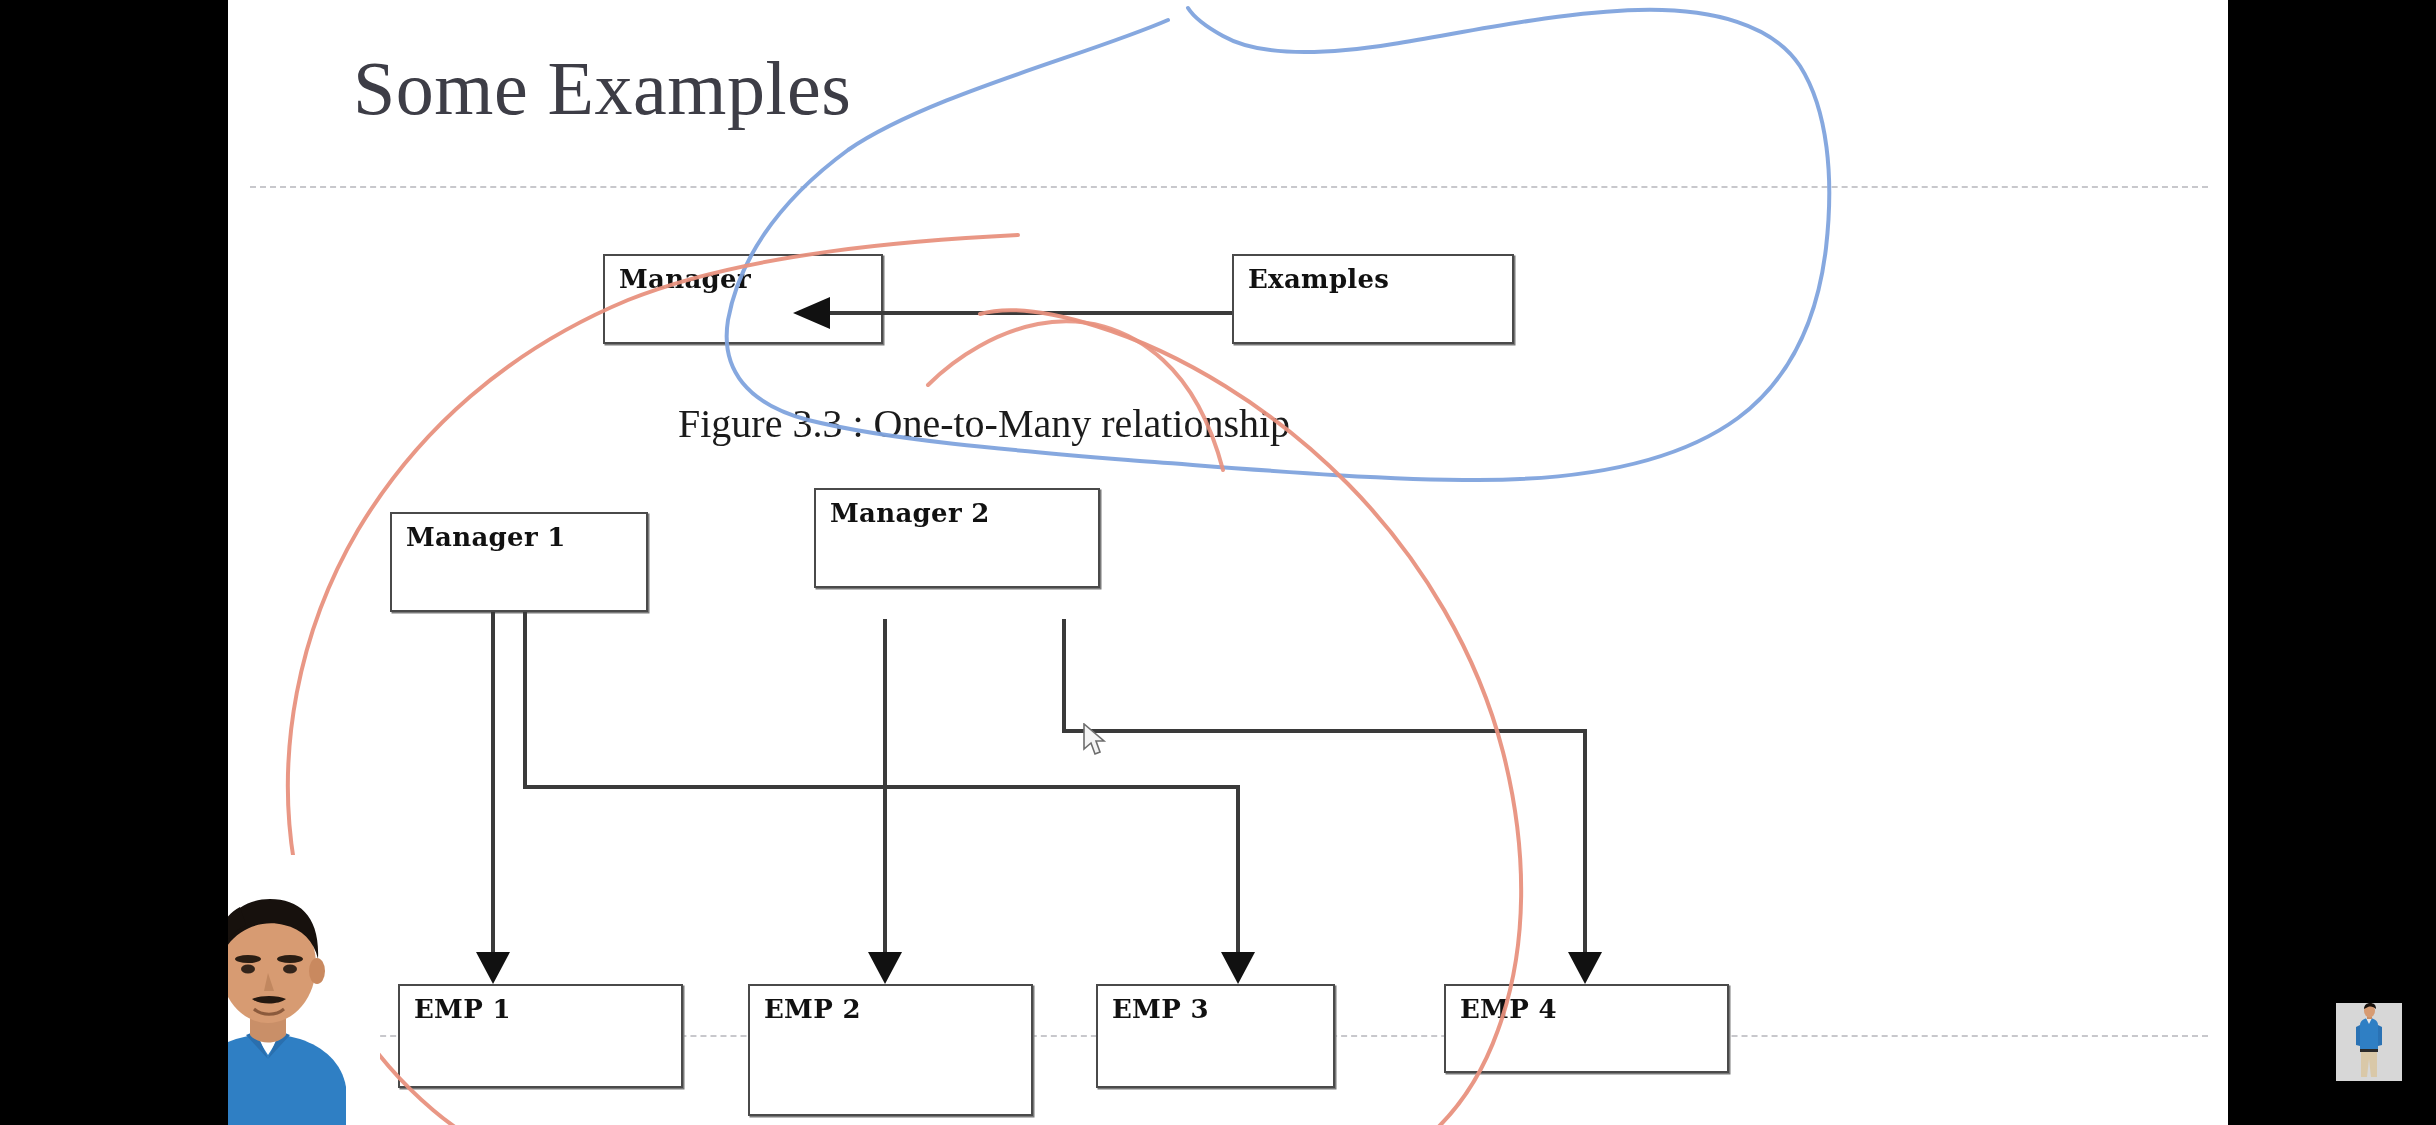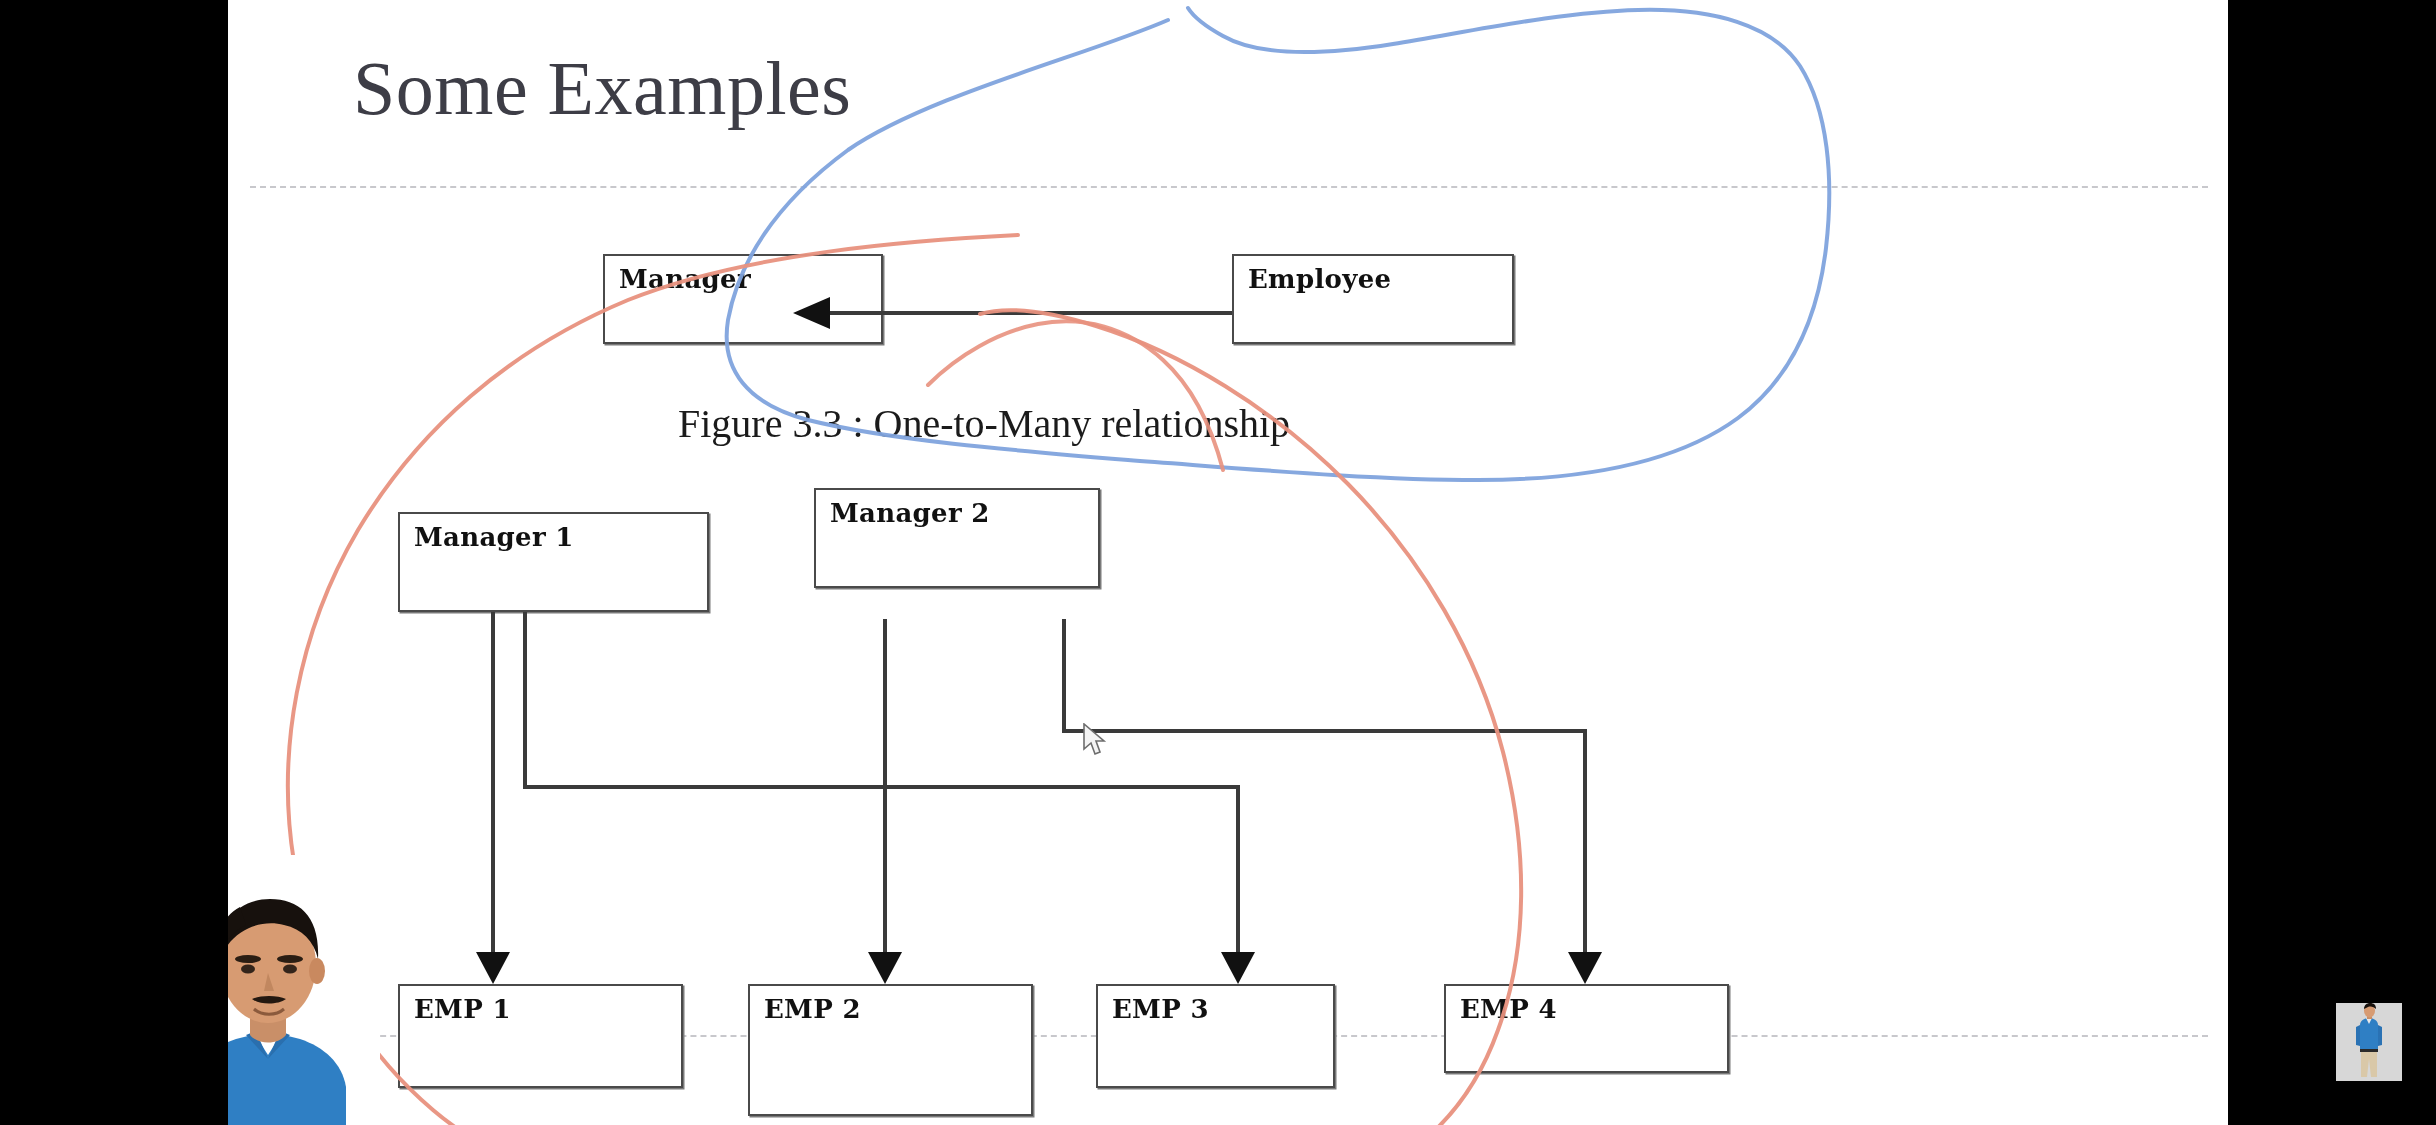--- a/index.html
+++ b/index.html
@@ -80,32 +80,32 @@
 
     <div id="title">Some Examples</div>
     <div class="rule" id="rule-top"></div>
     <div class="rule" id="rule-bottom"></div>
 
     <div class="node" style="left:375px;top:254px;width:280px;height:90px;">
       <span class="label">Manager</span>
     </div>
 
     <div class="node" style="left:1004px;top:254px;width:282px;height:90px;">
-      <span class="label">Employee</span>
+      <span class="label">Examples</span>
     </div>
 
     <svg class="layer passive" viewBox="0 0 2000 1125">
 
       <line x1="1004" y1="313" x2="602" y2="313" stroke="#3a3a3a" stroke-width="4"></line>
       <polygon points="655,313 692,297 692,329" fill="#111" transform="translate(-90,0)"></polygon>
     </svg>
 
     <div id="caption">Figure 3.3 : One-to-Many relationship</div>
 
-    <div class="node" style="left:170px;top:512px;width:311px;height:100px;">
+    <div class="node" style="left:162px;top:512px;width:258px;height:100px;">
       <span class="label">Manager 1</span>
     </div>
 
     <div class="node" style="left:586px;top:488px;width:286px;height:100px;">
       <span class="label">Manager 2</span>
     </div>
 
     <div class="node" style="left:170px;top:984px;width:285px;height:104px;padding-left:20px;">
       <span class="label">EMP 1</span>
     </div>

